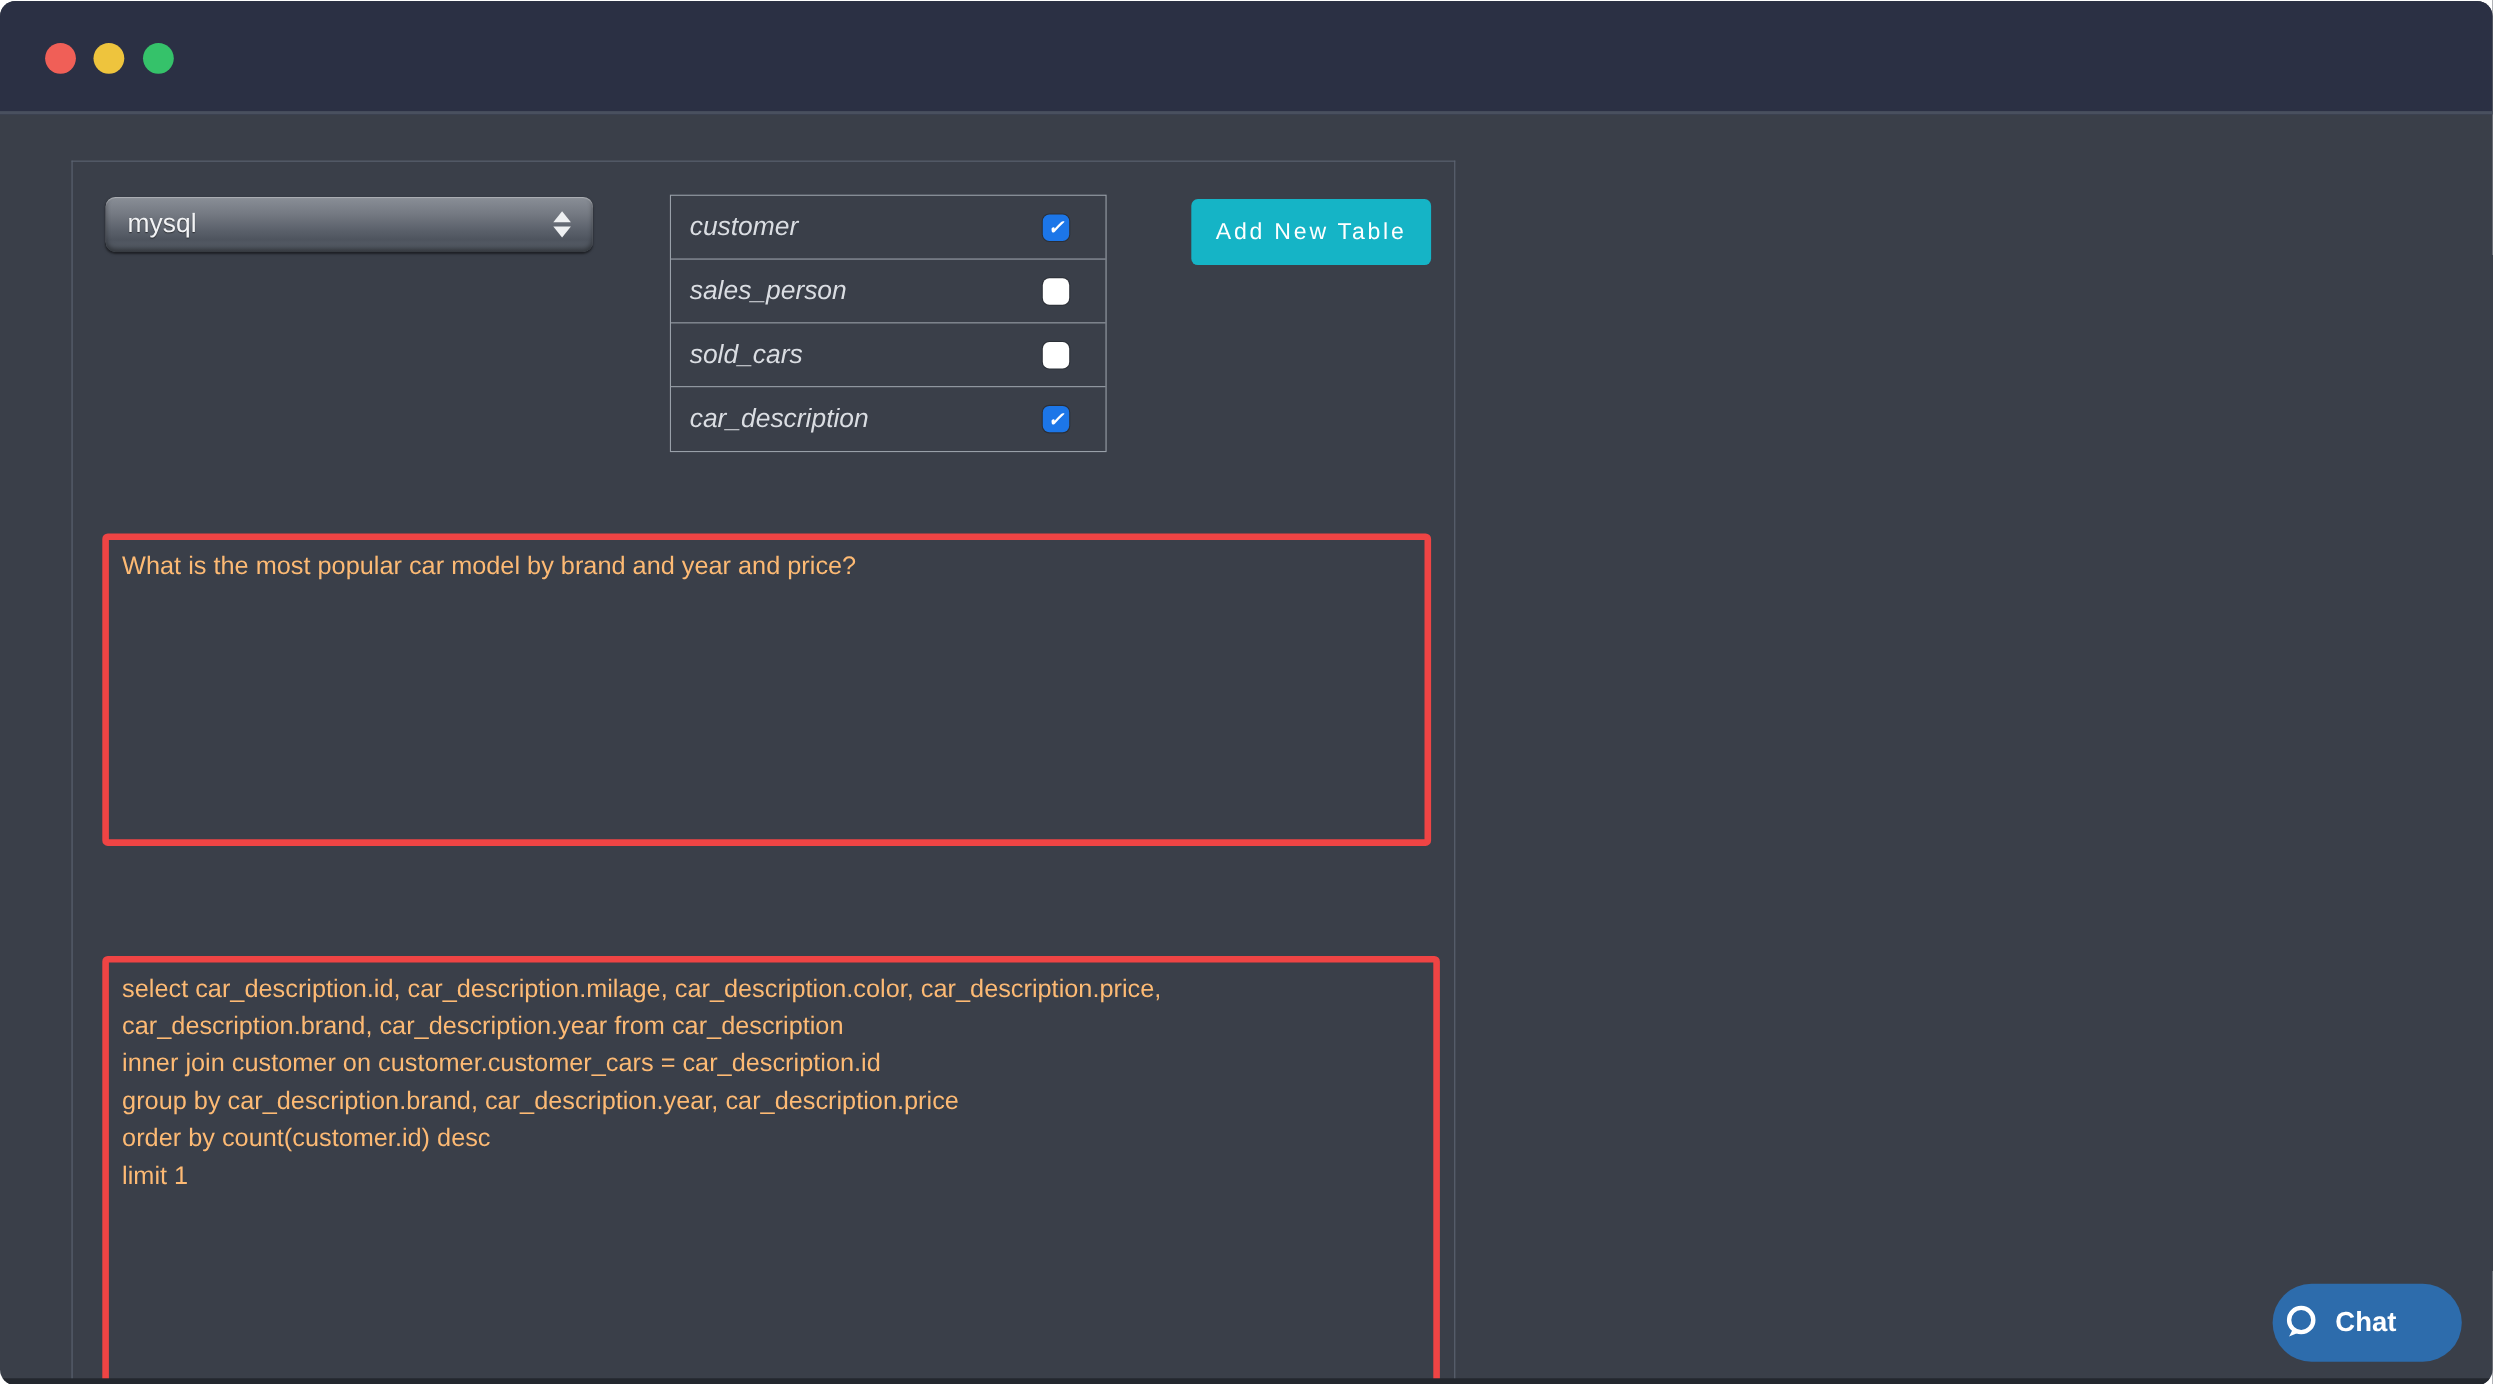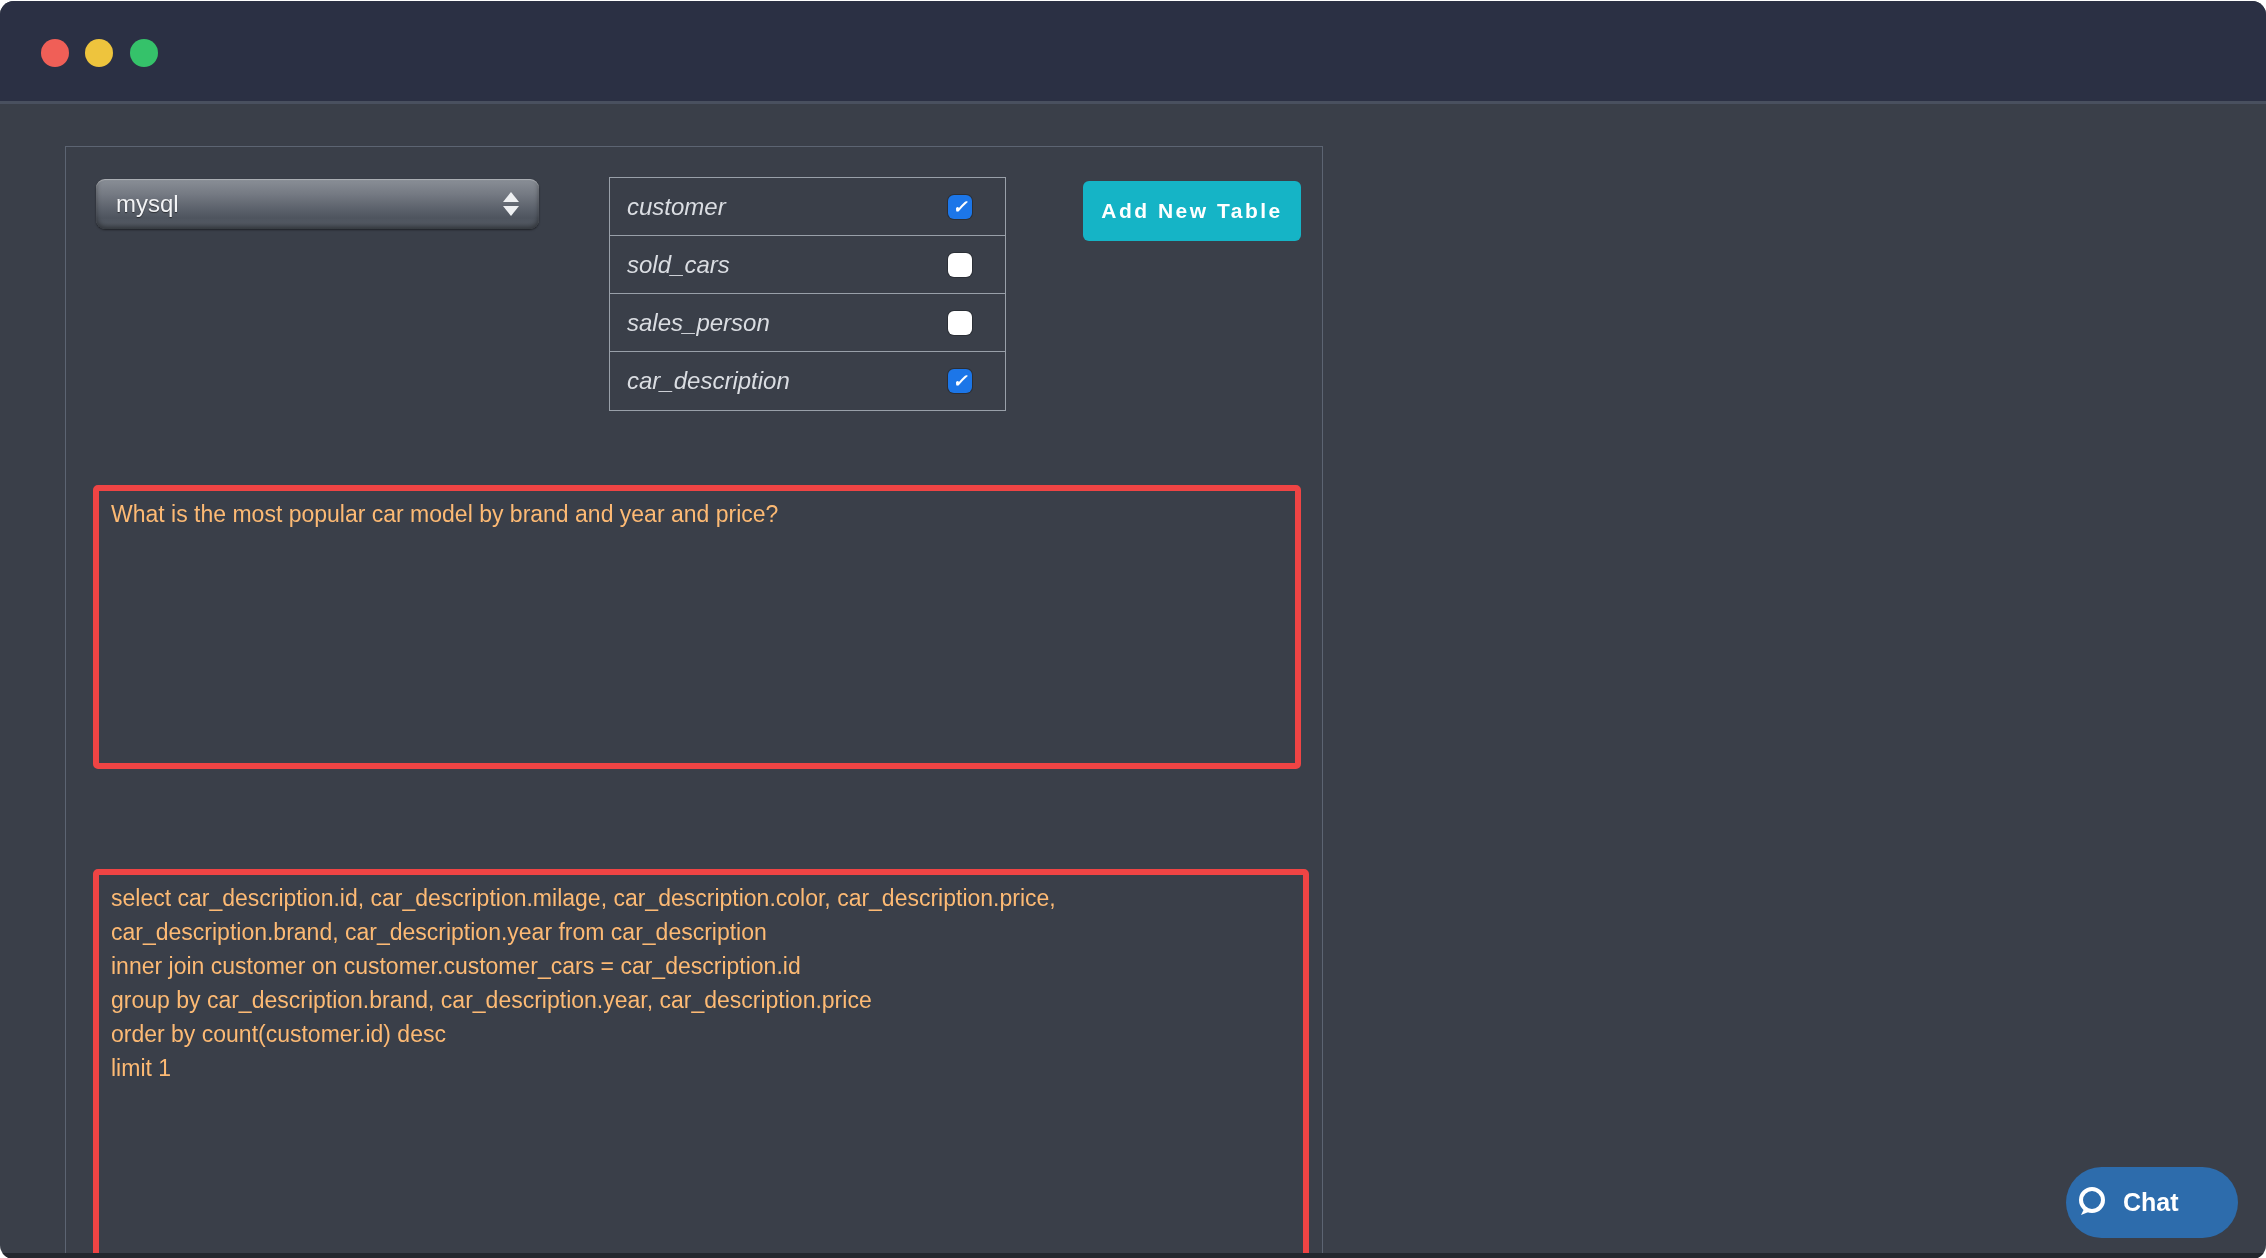--- a/index.html
+++ b/index.html
@@ -59,21 +59,21 @@
     width:24px;height:24px;border-radius:6px;background:#ffffff;
     display:flex;align-items:center;justify-content:center;cursor:pointer;
     box-shadow:0 0 0 1px rgba(0,0,0,.25);
   }
   .cb .tick{display:none;}
   .cb.checked{background:#1c76e8;}
   .cb.checked .tick{display:block;color:#fff;font-size:18px;font-weight:bold;line-height:1;}
   
   .btn{
     border:none;border-radius:6px;background:#15b4c6;color:#ffffff;
-    font-family:"Liberation Sans", sans-serif;font-weight:700;
+    font-family:"Liberation Sans", sans-serif;font-weight:400;
     font-size:21px;letter-spacing:2.5px;cursor:pointer;
   }
   .btn.add{position:absolute;left:1017px;top:34px;width:218px;height:60px;}
   .btn.gen{position:absolute;left:30px;top:637px;width:221px;height:62px;}
   
   .ta{
     position:absolute;background:transparent;color:#fdba74;
     border:6px solid #ef4444;border-radius:5px;box-sizing:border-box;
     font-family:"Liberation Sans", sans-serif;font-size:23px;line-height:34px;
     padding:6px 12px;resize:none;outline:none;overflow:hidden;
@@ -116,25 +116,25 @@
     </div>
 
     <div class="tables">
       <div class="trow">
         <span class="tname">customer</span>
         <span class="cb checked">
             <span class="tick">✓</span>
           </span>
       </div>
       <div class="trow">
-        <span class="tname">sold_cars</span>
+        <span class="tname">sales_person</span>
         <span class="cb"></span>
       </div>
       <div class="trow">
-        <span class="tname">sales_person</span>
+        <span class="tname">sold_cars</span>
         <span class="cb"></span>
       </div>
       <div class="trow">
         <span class="tname">car_description</span>
         <span class="cb checked">
             <span class="tick">✓</span>
           </span>
       </div>
     </div>
 

